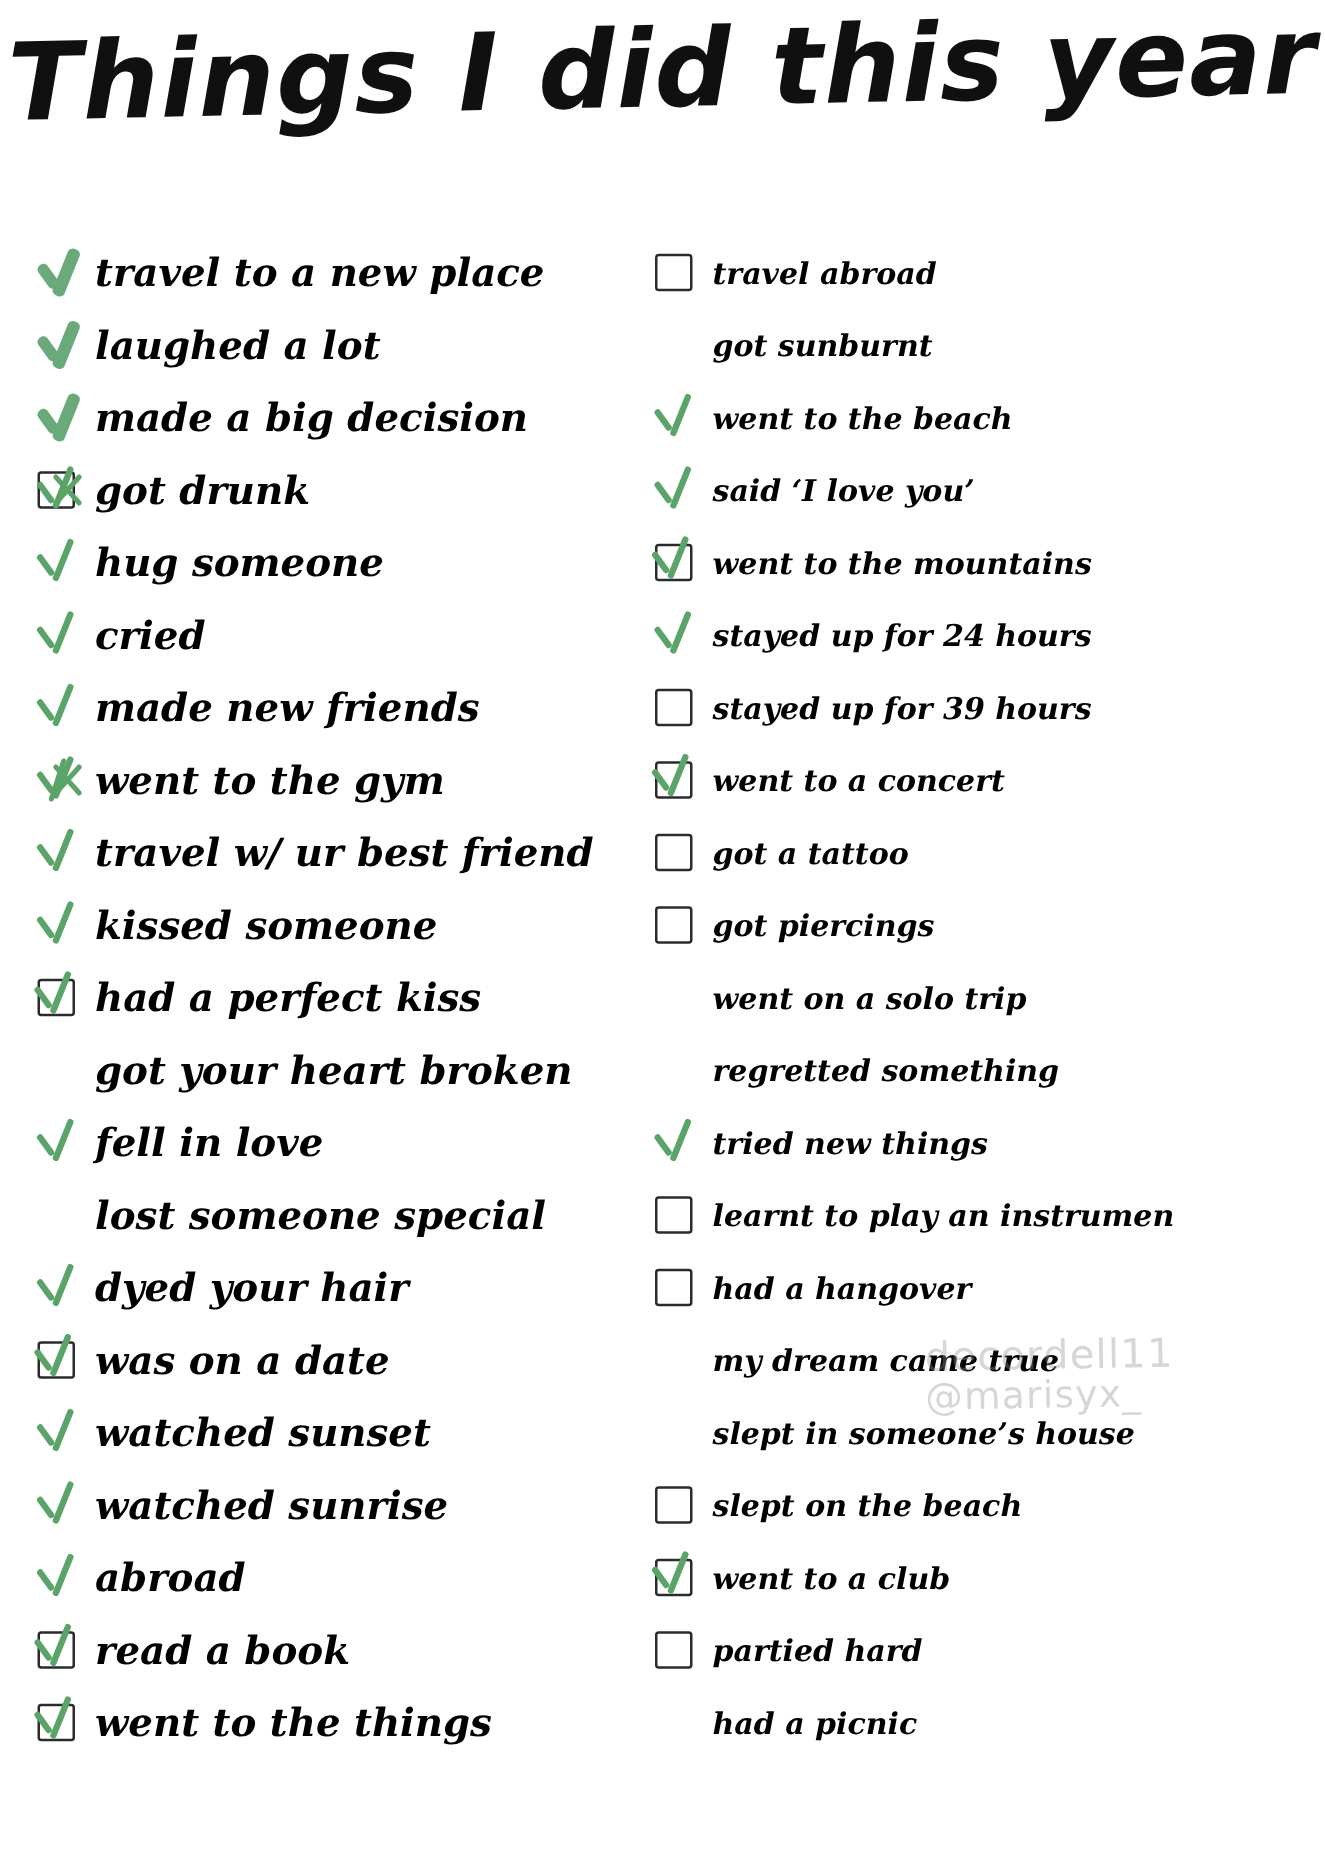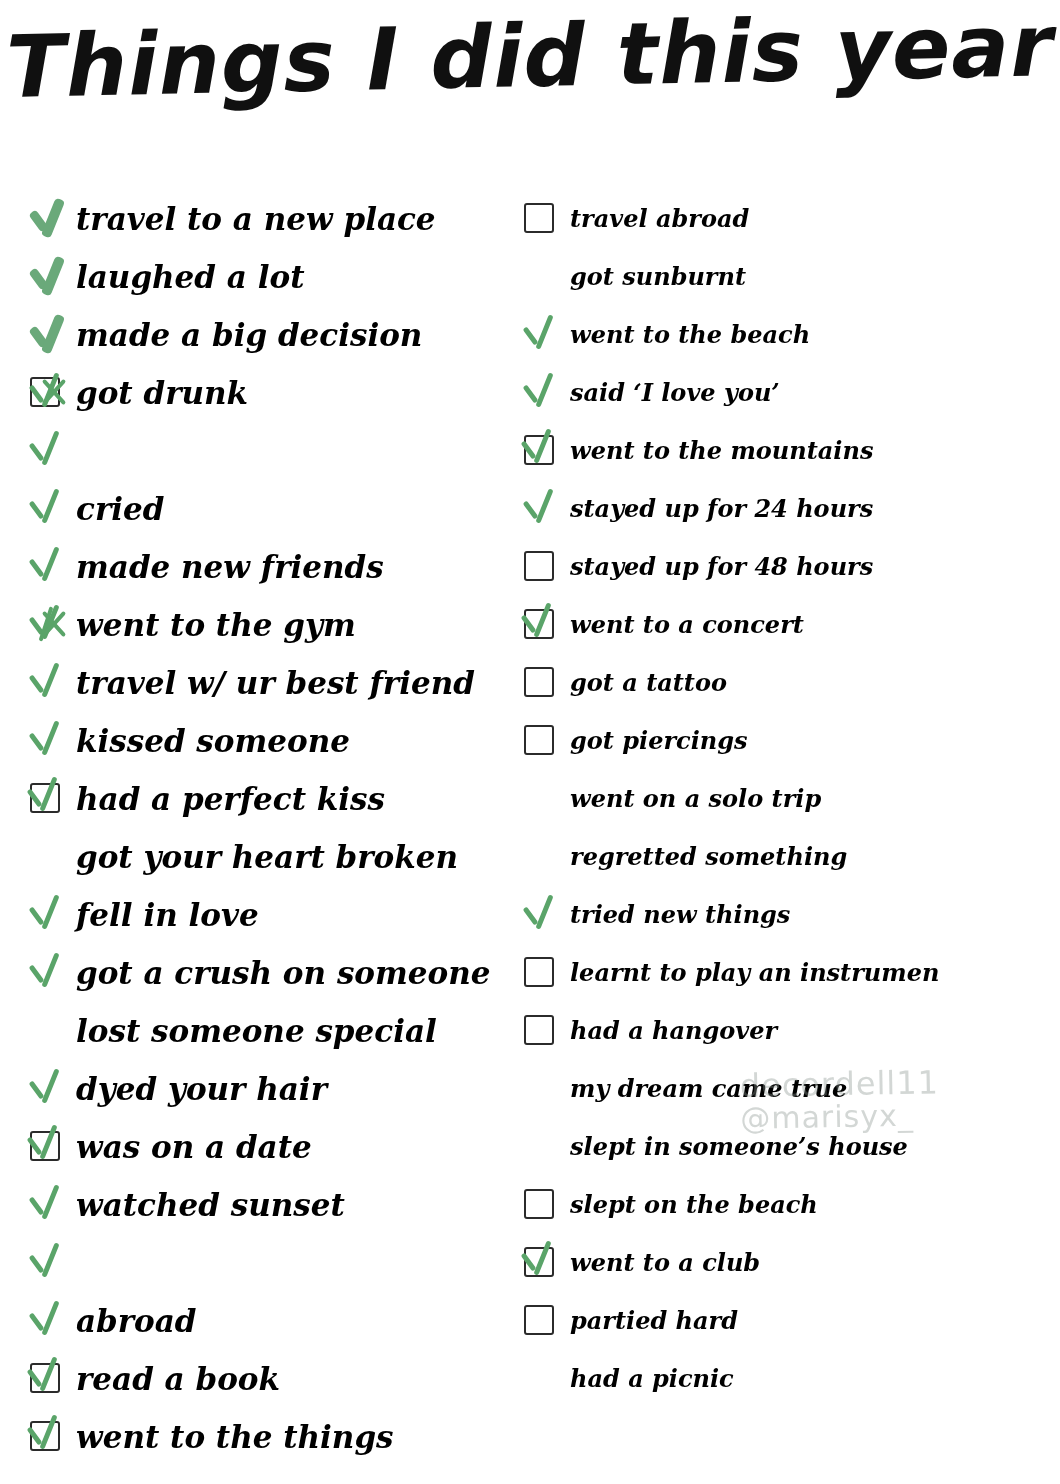--- a/index.html
+++ b/index.html
@@ -191,20 +191,21 @@
         <span class="box"></span>
         <span class="check"></span>
         <span class="cross"></span>
       </span>
       <span class="label">got drunk</span>
     </div>
     <div class="row">
       <span class="marker">
         <span class="check"></span>
       </span>
+      <span class="label">hug someone</span>
     </div>
     <div class="row">
       <span class="marker">
         <span class="check"></span>
       </span>
       <span class="label">cried</span>
     </div>
     <div class="row">
       <span class="marker">
         <span class="check"></span>
@@ -242,26 +243,20 @@
       <span class="marker"></span>
       <span class="label">got your heart broken</span>
     </div>
     <div class="row">
       <span class="marker">
         <span class="check"></span>
       </span>
       <span class="label">fell in love</span>
     </div>
     <div class="row">
-      <span class="marker">
-        <span class="check"></span>
-      </span>
-      <span class="label">got a crush on someone</span>
-    </div>
-    <div class="row">
       <span class="marker"></span>
       <span class="label">lost someone special</span>
     </div>
     <div class="row">
       <span class="marker">
         <span class="check"></span>
       </span>
       <span class="label">dyed your hair</span>
     </div>
     <div class="row">
@@ -274,20 +269,21 @@
     <div class="row">
       <span class="marker">
         <span class="check"></span>
       </span>
       <span class="label">watched sunset</span>
     </div>
     <div class="row">
       <span class="marker">
         <span class="check"></span>
       </span>
+      <span class="label">watched sunrise</span>
     </div>
     <div class="row">
       <span class="marker">
         <span class="check"></span>
       </span>
       <span class="label">abroad</span>
     </div>
     <div class="row">
       <span class="marker boxchecked">
         <span class="box"></span>
@@ -336,21 +332,21 @@
     <div class="row">
       <span class="marker">
         <span class="check"></span>
       </span>
       <span class="label">stayed up for 24 hours</span>
     </div>
     <div class="row">
       <span class="marker">
         <span class="box"></span>
       </span>
-      <span class="label">stayed up for 48 hours</span>
+      <span class="label">stayed up for 39 hours</span>
     </div>
     <div class="row">
       <span class="marker boxchecked">
         <span class="box"></span>
         <span class="check"></span>
       </span>
       <span class="label">went to a concert</span>
     </div>
     <div class="row">
       <span class="marker">

